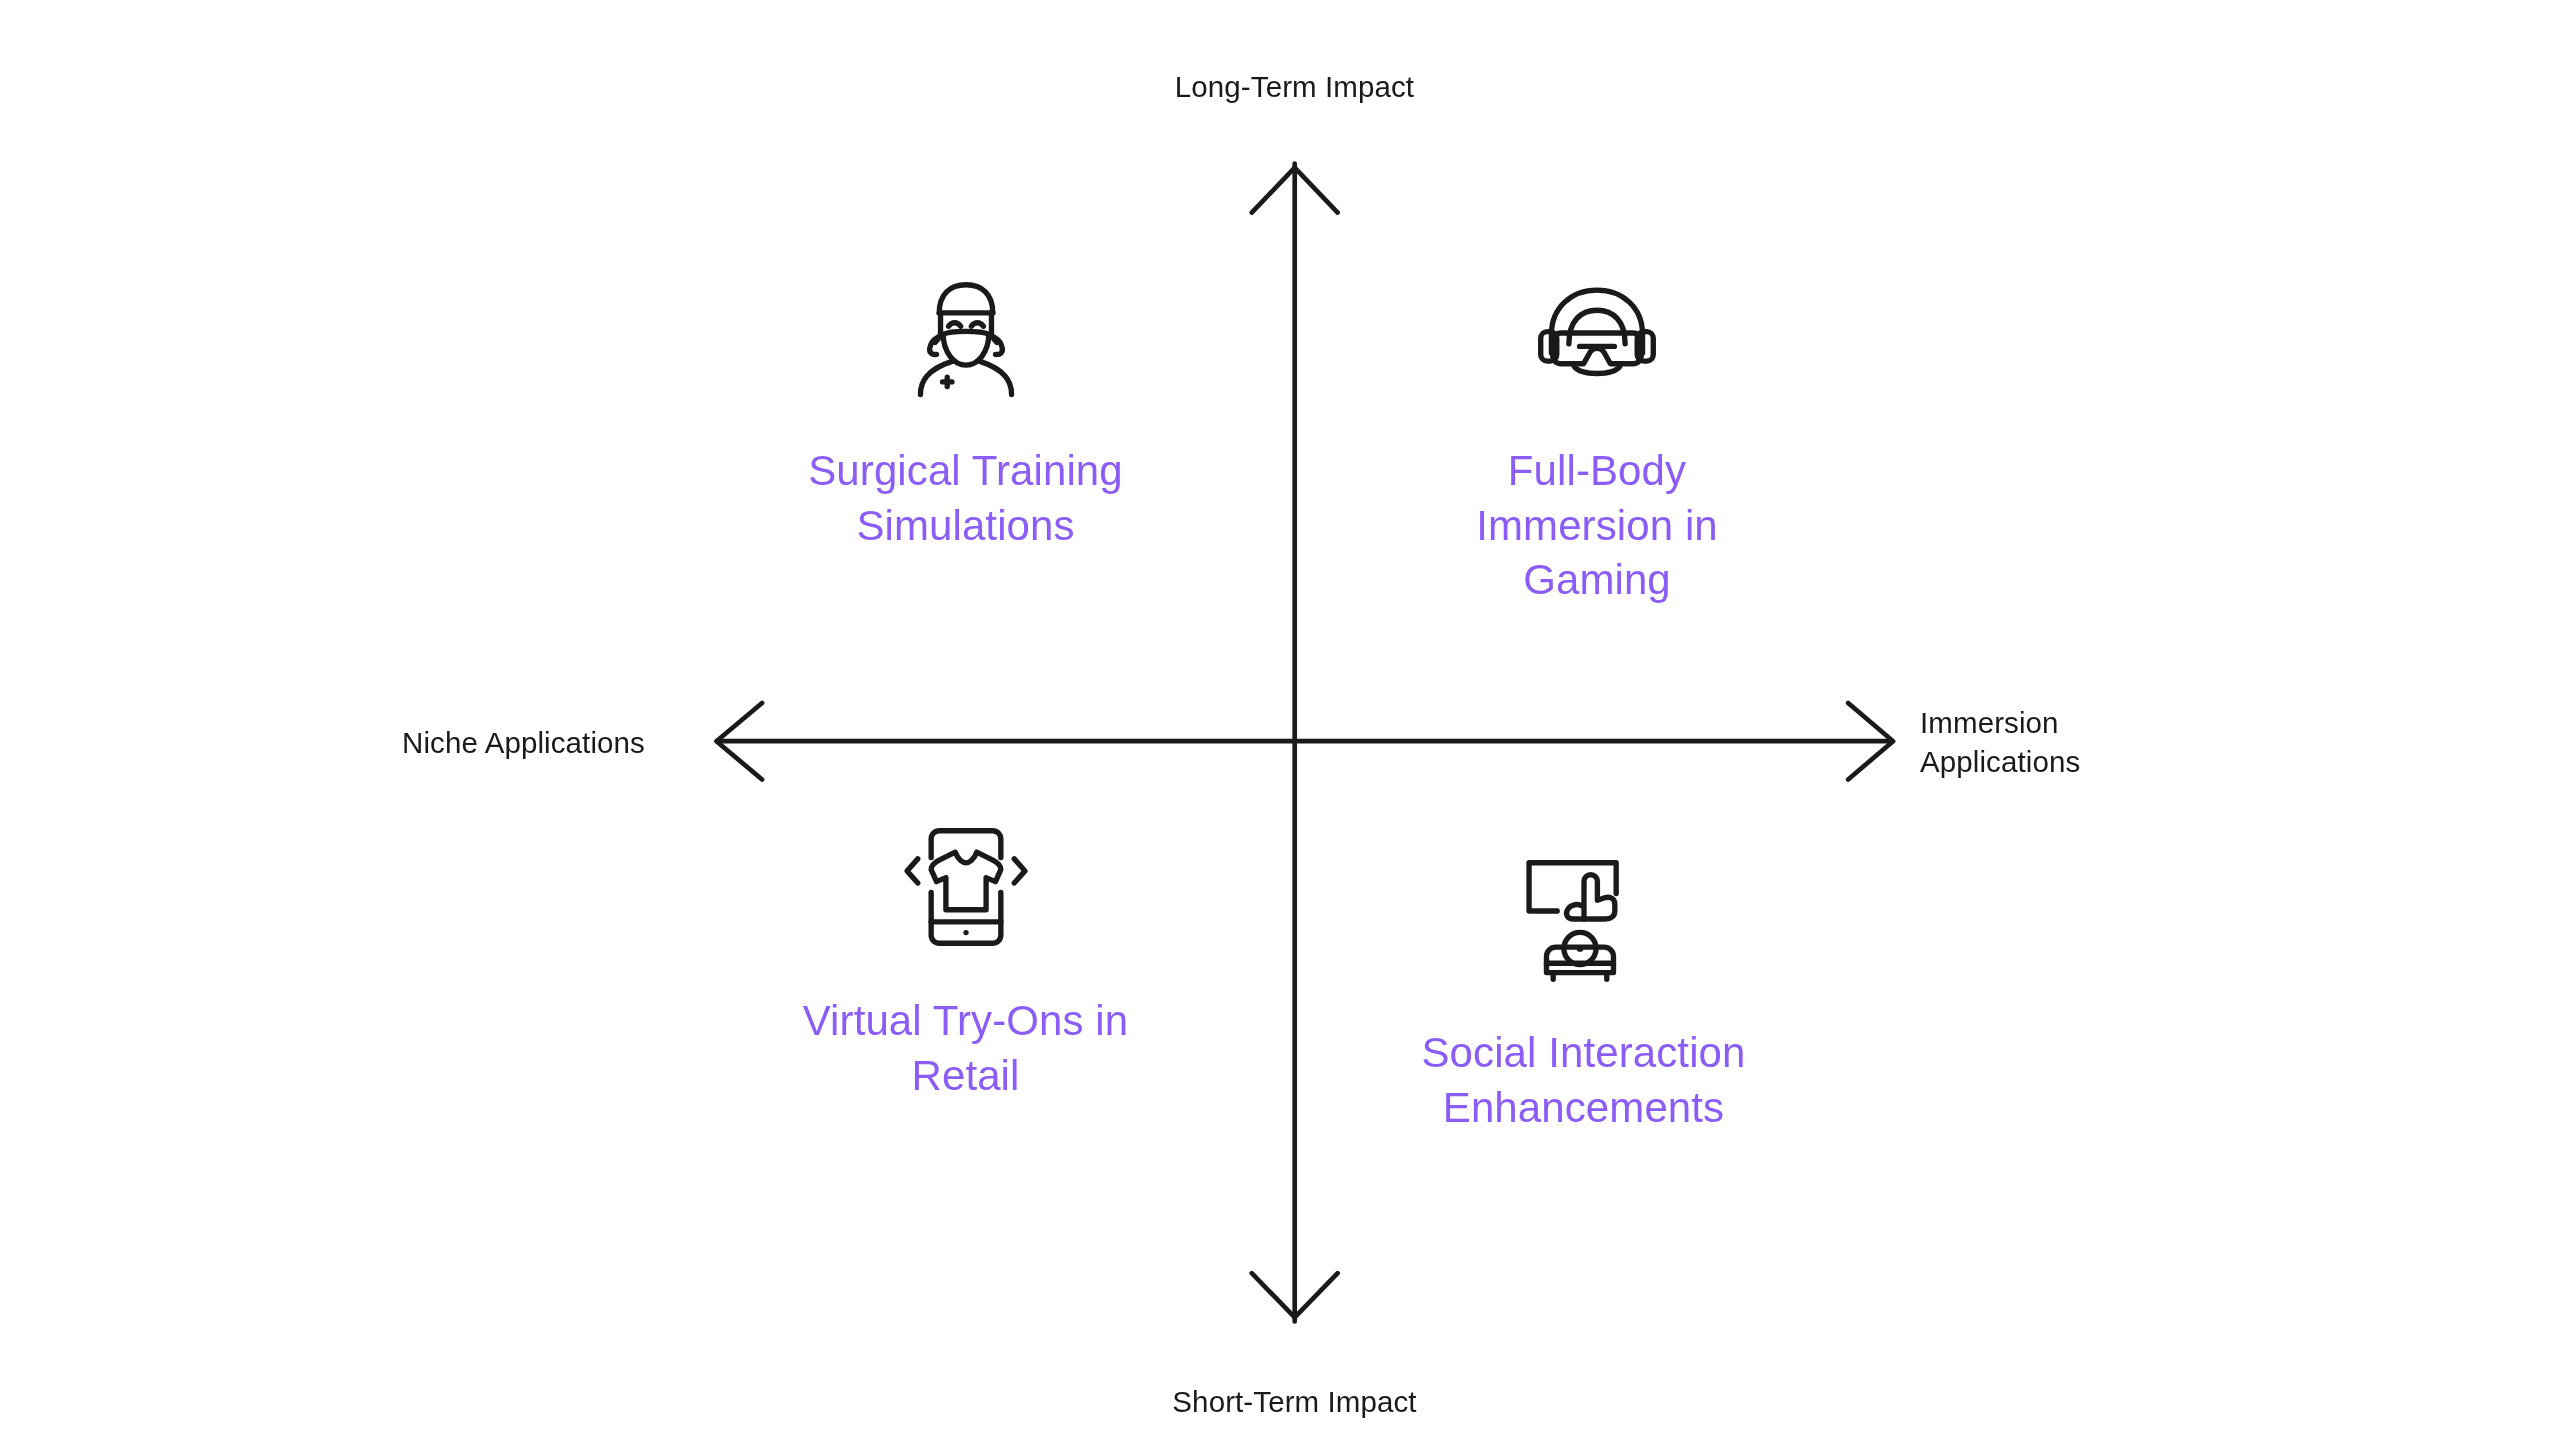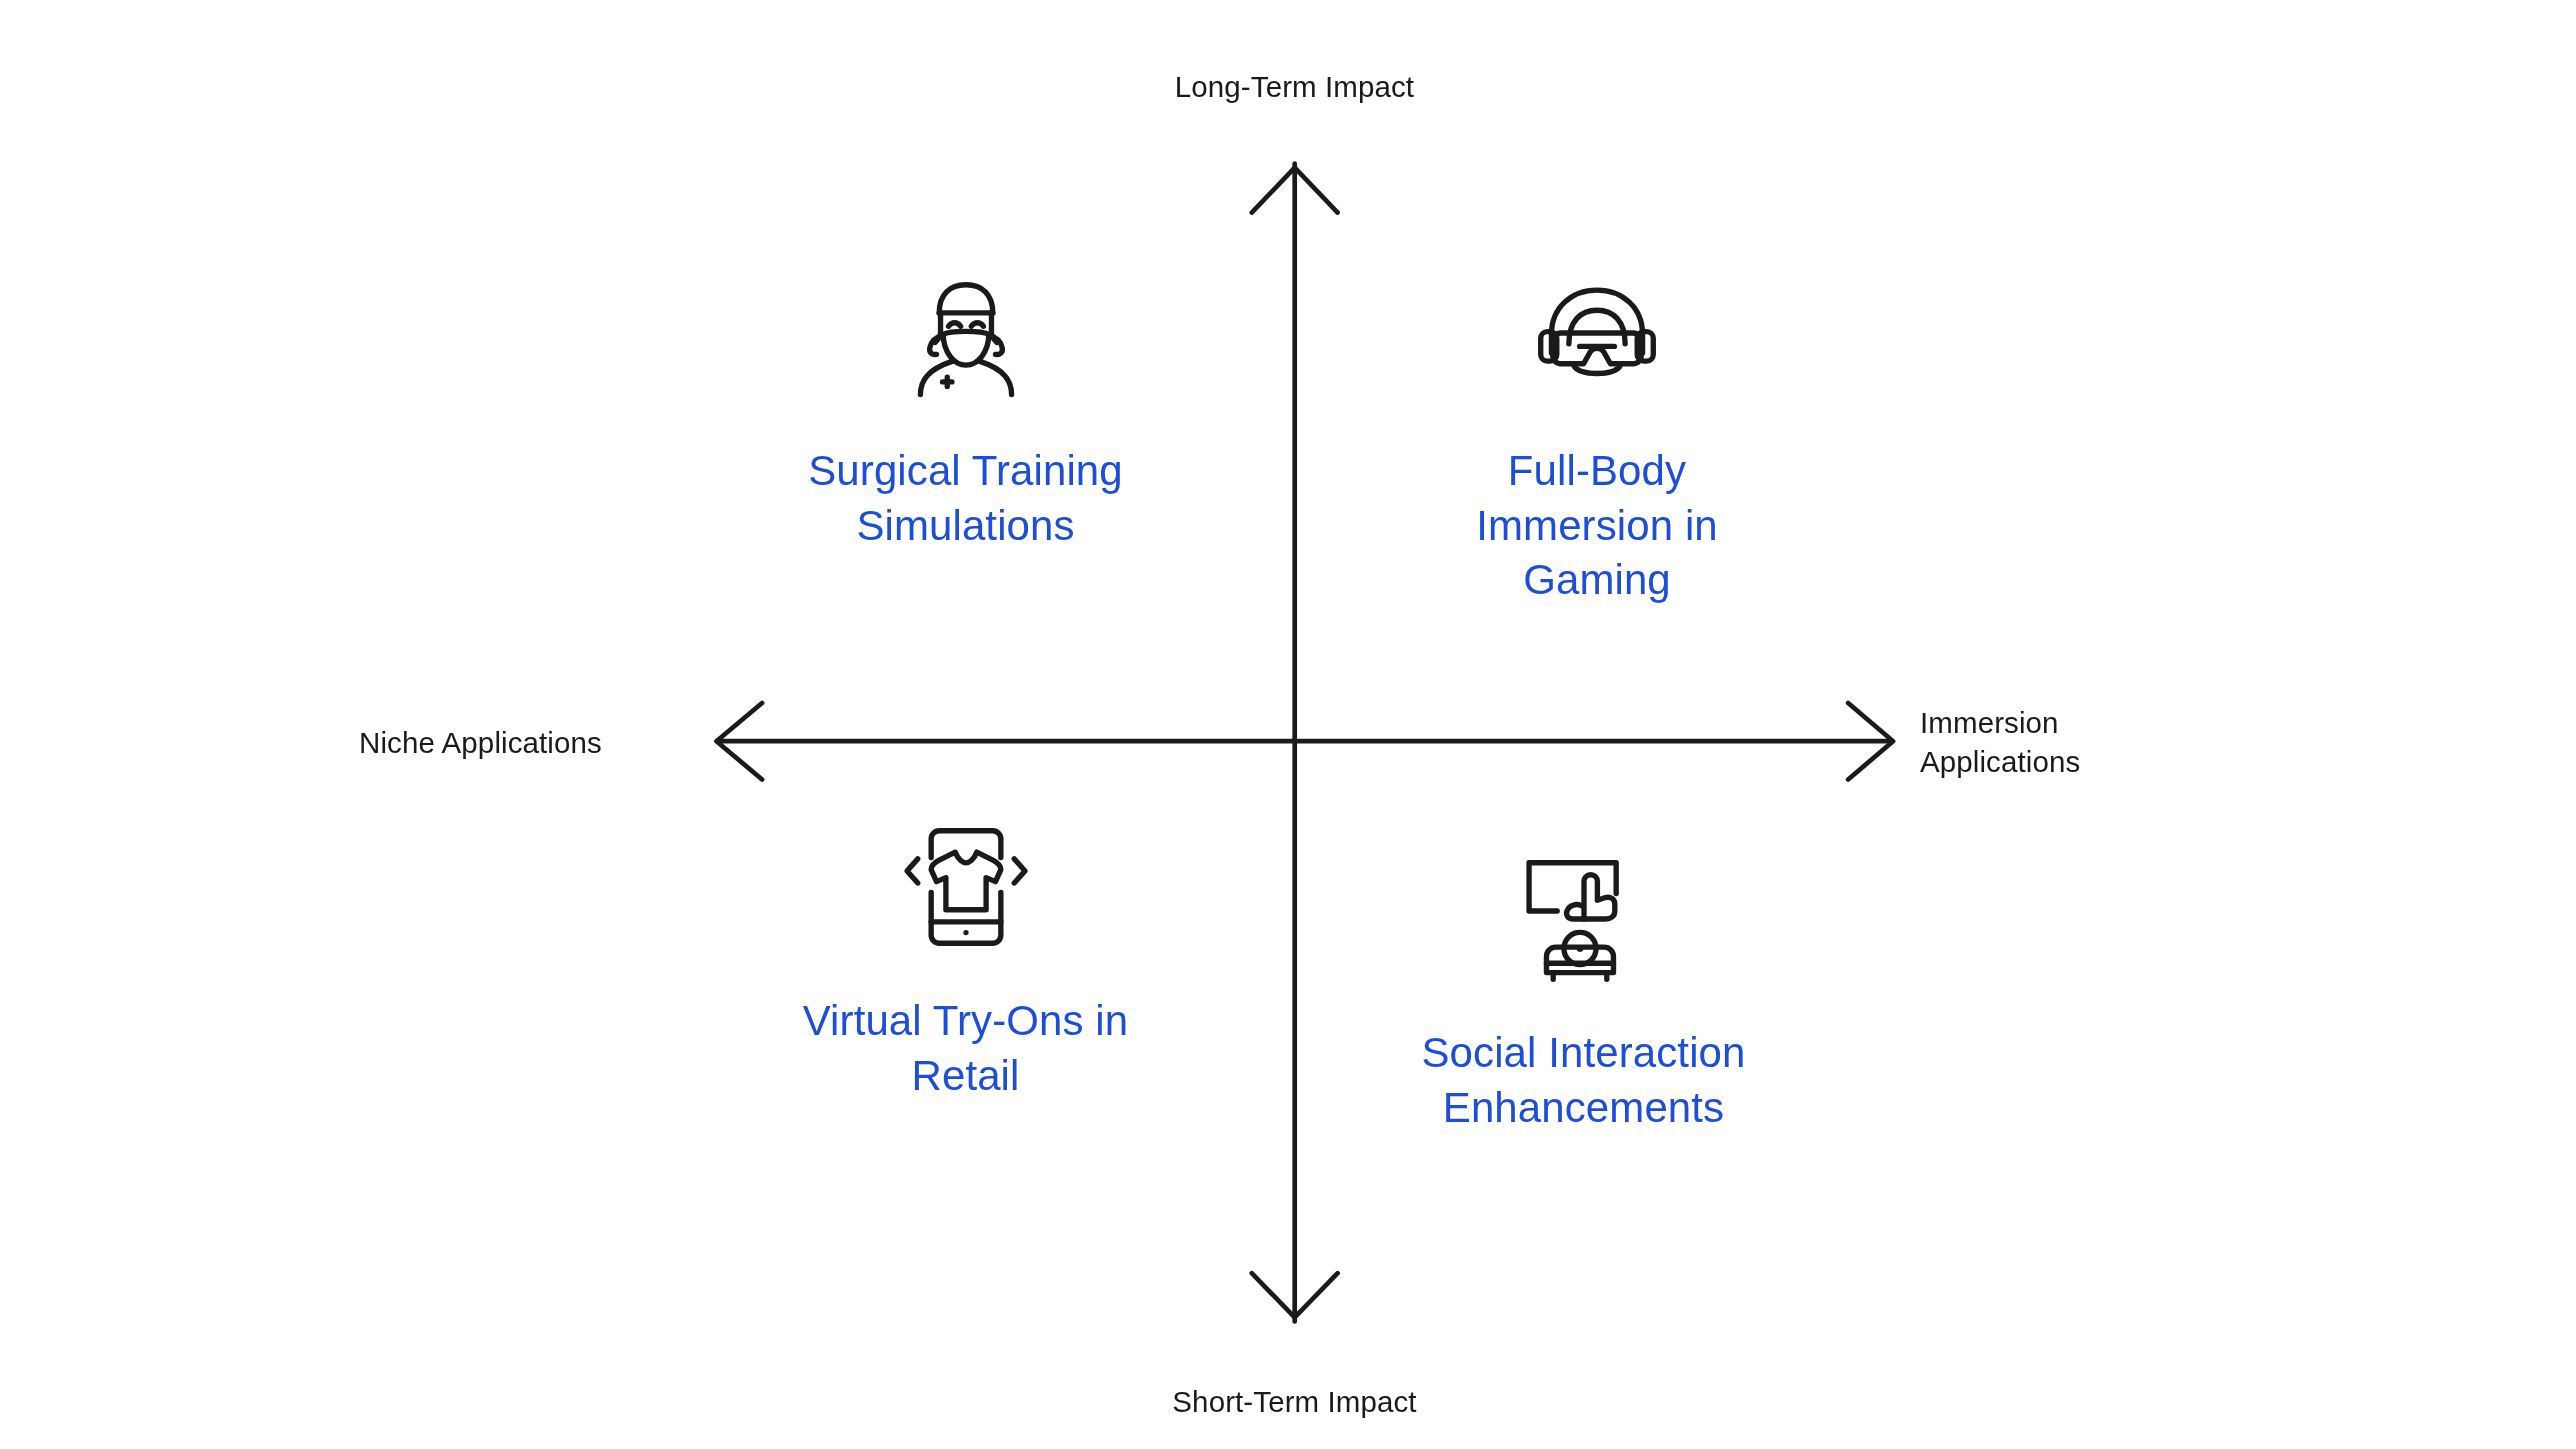--- a/index.html
+++ b/index.html
@@ -52,21 +52,21 @@
   .axis-label-bottom {
     left: 1140px;
     top: 1375px;
     width: 309px;
     text-align: center;
   }
   .axis-label-left {
     left: 359px;
     top: 716px;
     width: 329px;
-    text-align: left;
+    text-align: center;
   }
   .axis-label-right {
     left: 1920px;
     top: 696px;
     width: 282px;
     text-align: left;
   }
 
   
   .quadrant {
@@ -83,21 +83,21 @@
   }
   .quadrant-icon svg {
     display: block;
     width: 134px;
     height: 134px;
   }
   .quadrant-label {
     font-size: 42px;
     line-height: 1.30;
     font-weight: 400;
-    color: #1d4ed8;
+    color: #8b5cf6;
     text-align: center;
     white-space: pre-line;
     letter-spacing: 0.1px;
   }
 
   #quadrant-top-left  { left: 751px; top: 262px;  width: 429px; }
   #quadrant-top-right { left: 1409px; top: 262px;  width: 376px; align-items: center; }
   #quadrant-bottom-left  { left: 751px; top: 812px; width: 429px; }
   #quadrant-bottom-right { left: 1369px; top: 844px; width: 429px; }
 </style>

